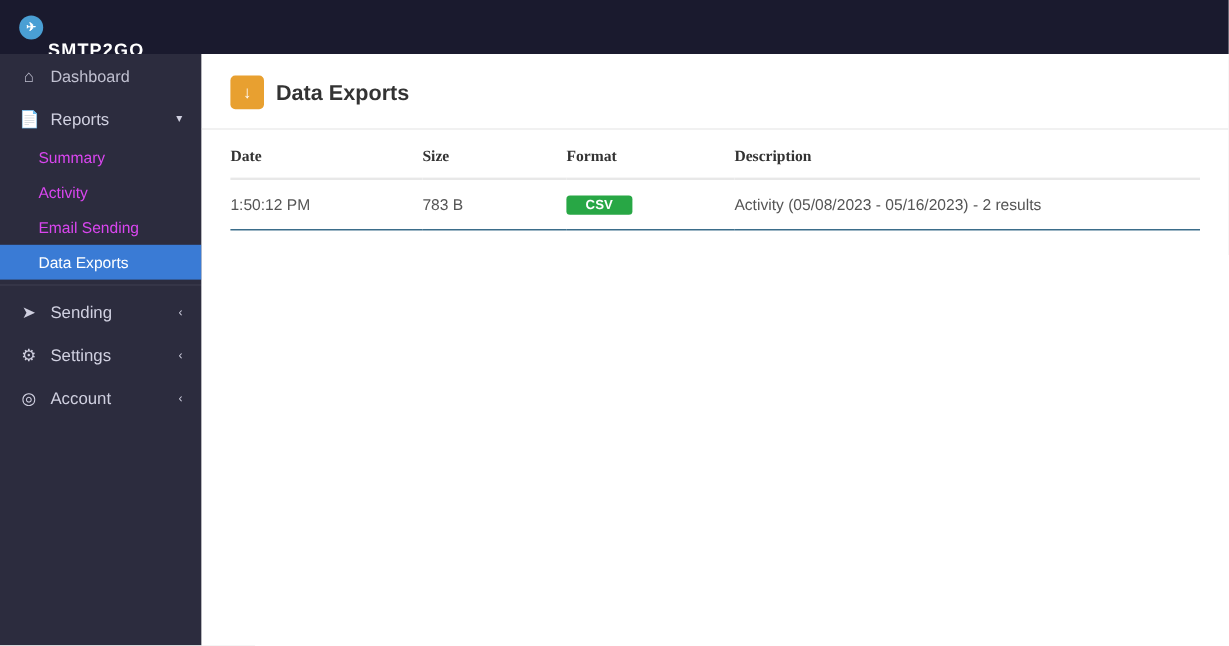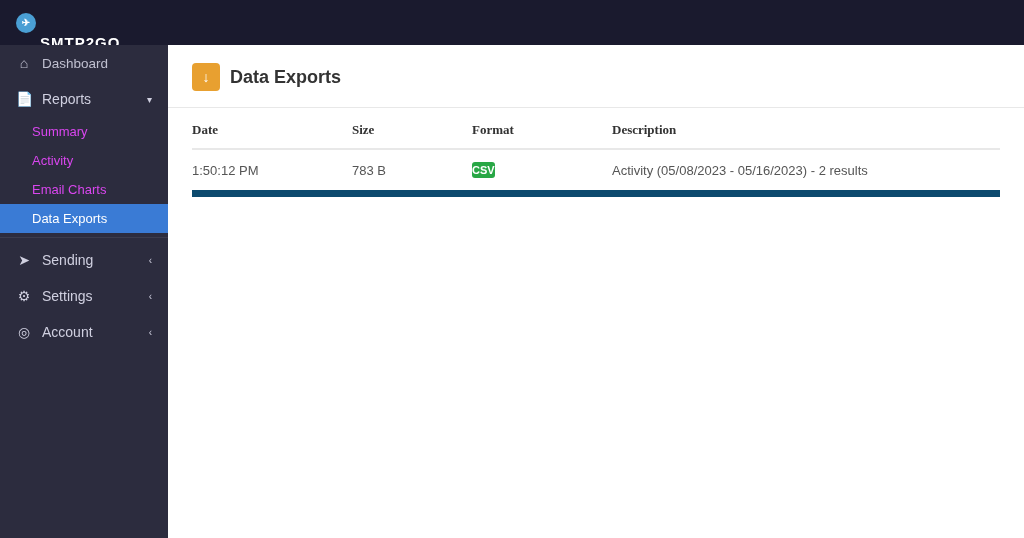--- a/index.html
+++ b/index.html
@@ -142,34 +142,34 @@
       padding: 14px 0 10px;
       font-size: 13px;
       font-weight: 700;
       color: #333;
       font-family: Liberation Serif, serif;
     }
     td {
       padding: 12px 0;
       font-size: 13px;
       color: #555;
-      border-bottom: 7px solid #0c4a6e;
+      border-bottom: 1px solid #0c4a6e;
       margin-left: 40px;
     }
     .col-date { width: 160px; }
     .col-size { width: 120px; }
     .col-format { width: 140px; }
     .col-desc { flex: 1; }
 
     .csv-badge {
       background: #28a745;
       color: white;
       font-size: 11px;
       font-weight: 700;
-      padding: 2px 0;
+      padding: 2px 16px;
       border-radius: 3px;
       display: inline-block;
     }
 
     
     .sidebar-divider {
       height: 1px;
       background: rgba(255,255,255,0.08);
       margin: 4px 0;
     }
@@ -199,21 +199,21 @@
       <span class="chevron">▾</span>
     </div>
 
     <div class="sidebar-sub-item">
       <span>Summary</span>
     </div>
     <div class="sidebar-sub-item">
       <span>Activity</span>
     </div>
     <div class="sidebar-sub-item">
-      <span>Email Charts</span>
+      <span>Email Sending</span>
     </div>
     <div class="sidebar-sub-item active">
       <span>Data Exports</span>
     </div>
 
     <div class="sidebar-divider"></div>
 
     <div class="sidebar-item parent">
       <span class="sidebar-icon">➤</span>
       <span>Sending</span>

